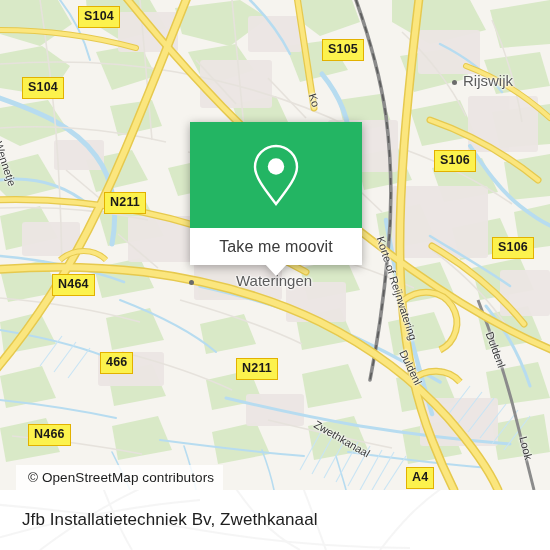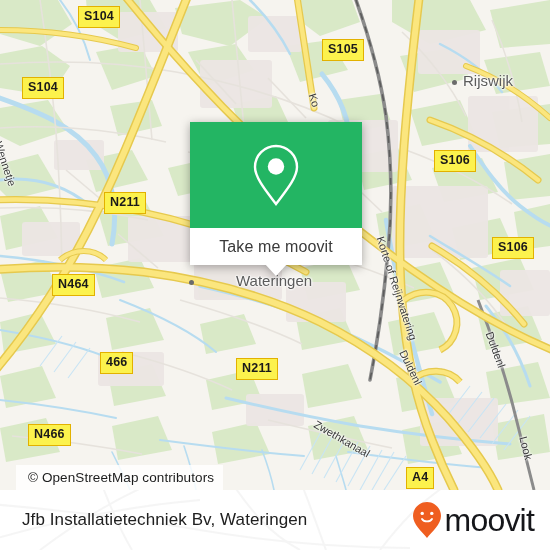--- a/index.html
+++ b/index.html
@@ -437,26 +437,17 @@
         <path d="M-10,50 C60,30 130,16 200,10"></path>
         <path d="M40,60 C80,30 120,6 160,-10"></path>
         <path d="M230,-10 C250,20 270,44 300,60"></path>
         <path d="M300,-10 C312,20 320,44 326,60"></path>
         <path d="M380,60 C400,34 420,12 448,-6"></path>
         <path d="M-10,14 C60,20 130,28 200,40 C270,52 340,58 410,58"></path>
         <path d="M100,-10 C110,16 120,40 132,60"></path>
       </g>
     </svg>
 
-    <div id="footer-title">Jfb Installatietechniek Bv, Wateringen</div>
-
-    <div id="brand">
-      <svg width="30" height="38" viewBox="0 0 30 38">
-        <path d="M15 1 C7.3 1 1 7.3 1 15 C1 23.5 10 30.5 15 37 C20 30.5 29 23.5 29 15 C29 7.3 22.7 1 15 1 Z" fill="#ef5e20"></path>
-        <circle cx="10.2" cy="12.4" r="1.7" fill="#ffffff"></circle>
-        <circle cx="19.8" cy="12.4" r="1.7" fill="#ffffff"></circle>
-        <path d="M10 18 C12 21.2 18 21.2 20 18" stroke="#ffffff" stroke-width="1.9" fill="none" stroke-linecap="round"></path>
-      </svg>
-      <span id="brand-name">moovit</span>
-    </div>
+    <div id="footer-title">Jfb Installatietechniek Bv, Zwethkanaal</div>
+
   </div>
 
 </div>
 
 </body></html>

